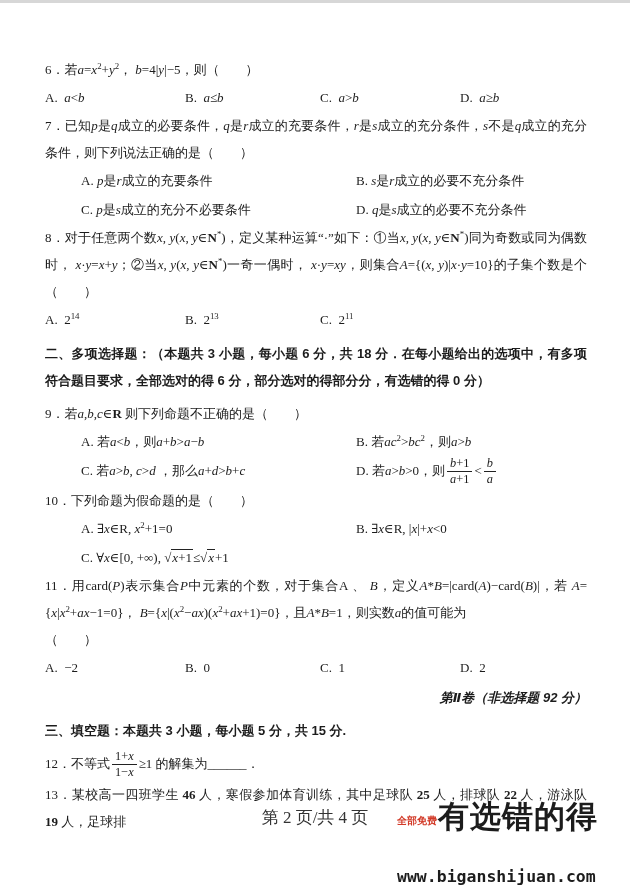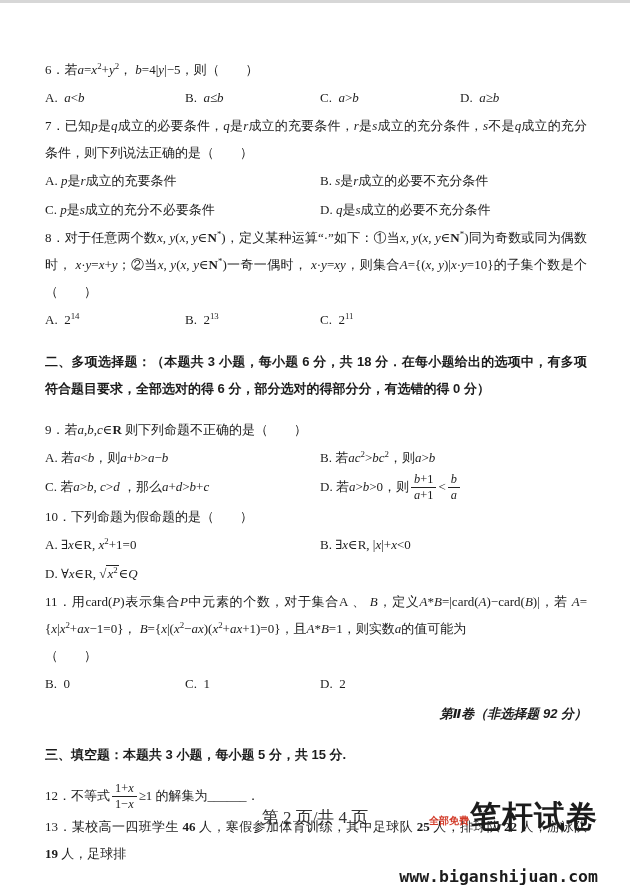--- a/index.html
+++ b/index.html
@@ -6,22 +6,22 @@
   body{
     width:630px;height:893px;background:#ffffff;overflow:hidden;
     font-family:"Liberation Serif","DejaVu Serif",serif;
     color:#1c1c1c;font-size:13px;
   }
   .page{position:relative;width:630px;height:893px;background:#fff;}
   .top-edge{position:absolute;top:0;left:0;width:100%;height:3px;background:#d7d7d7;}
   .content{position:absolute;left:45px;top:56px;width:542px;}
   .stem{line-height:27px;text-align:justify;margin:0;}
   .opts4{display:grid;grid-template-columns:140px 135px 140px auto;line-height:29px;}
-  .opts2{display:grid;grid-template-columns:275px auto;line-height:29px;}
-  .sec-head{font-family:"Liberation Sans","DejaVu Sans",sans-serif;font-weight:bold;line-height:27px;text-align:justify;margin:14px 0;}
+  .opts2{display:grid;grid-template-columns:275px auto;line-height:29px;margin-left:36px;}
+  .sec-head{font-family:"Liberation Sans","DejaVu Sans",sans-serif;font-weight:bold;line-height:27px;text-align:justify;margin:6px 0;}
   .center-head{font-family:"Liberation Sans","DejaVu Sans",sans-serif;font-weight:bold;text-align:right;line-height:27px;margin:2px 0;font-style:italic;}
   i{font-style:italic;}
   sup{font-size:0.68em;line-height:0;}
   .frac{display:inline-flex;flex-direction:column;vertical-align:middle;text-align:left;line-height:1.2;font-size:0.95em;margin:0 2px;position:relative;top:-1px;}
   .frac .nu{display:block;border-bottom:1px solid #222;padding:0 3px;}
   .frac .de{display:block;padding:0 3px;}
   .sq{white-space:nowrap;}
   .sq .rd{border-top:1.2px solid #222;padding:0 1px;}
   .footer{position:absolute;left:0;top:806px;width:100%;text-align:center;font-size:17px;color:#333;}
   .wm{position:absolute;right:32px;bottom:6px;text-align:left;}
@@ -74,25 +74,26 @@
           </span>&lt;<span class="frac">
             <span class="nu"><i>b</i></span>
             <span class="de"><i>a</i></span>
           </span></span>
     </div>
 
     <p class="stem">10．下列命题为假命题的是（  ）</p>
     <div class="opts2">
       <span>A.&nbsp;∃<i>x</i>∈R,&nbsp;<i>x</i><sup>2</sup>+1=0</span>
       <span>B.&nbsp;∃<i>x</i>∈R,&nbsp;|<i>x</i>|+<i>x</i>&lt;0</span>
-      <span>D.&nbsp;∀<i>x</i>∈R,&nbsp;<span class="sq">√<span class="rd"><i>x</i><sup>2</sup></span></span>∈<i>Q</i></span>
+      <span>C.&nbsp;∀<i>x</i>∈[0,&nbsp;+∞),&nbsp;<span class="sq">√<span class="rd"><i>x</i>+1</span></span>≤<span class="sq">√<span class="rd"><i>x</i></span></span>+1</span>
     </div>
 
     <p class="stem">11．用card(<i>P</i>)表示集合<i>P</i>中元素的个数，对于集合A&nbsp;、&nbsp;<i>B</i>，定义<i>A</i>*<i>B</i>=|card(<i>A</i>)−card(<i>B</i>)|，若&nbsp;<i>A</i>={<i>x</i>|<i>x</i><sup>2</sup>+<i>ax</i>−1=0}，&nbsp;<i>B</i>={<i>x</i>|(<i>x</i><sup>2</sup>−<i>ax</i>)(<i>x</i><sup>2</sup>+<i>ax</i>+1)=0}，且<i>A</i>*<i>B</i>=1，则实数<i>a</i>的值可能为<br>（  ）</p>
     <div class="opts4">
+      <span>A.&nbsp;&nbsp;−2</span>
       <span>B.&nbsp;&nbsp;0</span>
       <span>C.&nbsp;&nbsp;1</span>
       <span>D.&nbsp;&nbsp;2</span>
     </div>
 
     <p class="center-head">第Ⅱ卷（非选择题 92 分）</p>
     <p class="sec-head">三、填空题：本题共 3 小题，每小题 5 分，共 15 分.</p>
 
     <p class="stem">12．不等式<span class="frac">
           <span class="nu">1+<i>x</i></span>
@@ -100,17 +101,17 @@
         </span>≥1 的解集为______．</p>
     <p class="stem">13．某校高一四班学生 <b>46</b> 人，寒假参加体育训练，其中足球队 <b>25</b> 人，排球队 <b>22</b> 人，游泳队 <b>19</b> 人，足球排</p>
 
   </div>
 
   <div class="footer">第 2 页/共 4 页</div>
 
   <div class="wm">
     <div class="wm-top">
       <span class="wm-free" style="color: rgb(210, 58, 40);">全部免费</span>
-      <span class="wm-brand">笔杆试卷</span>
+      <span class="wm-brand">有选错的得</span>
     </div>
     <div class="wm-url">www.biganshijuan.com</div>
   </div>
 </div>
 
 </body></html>

